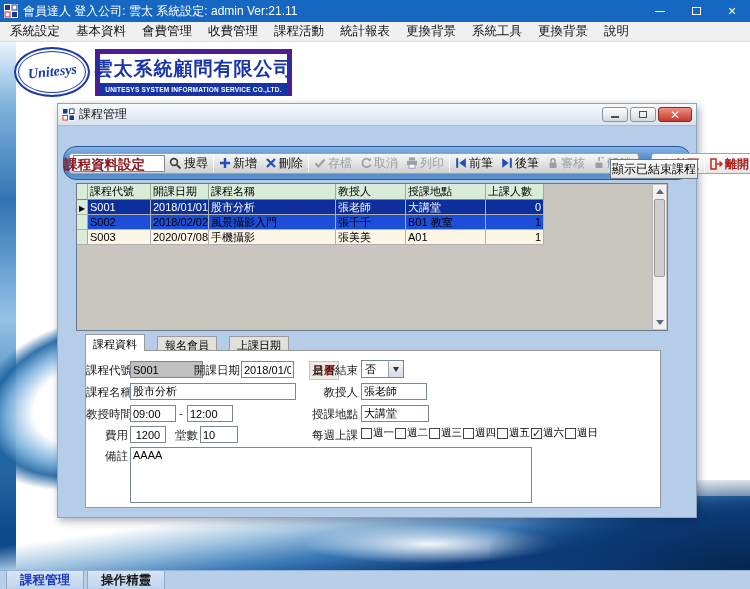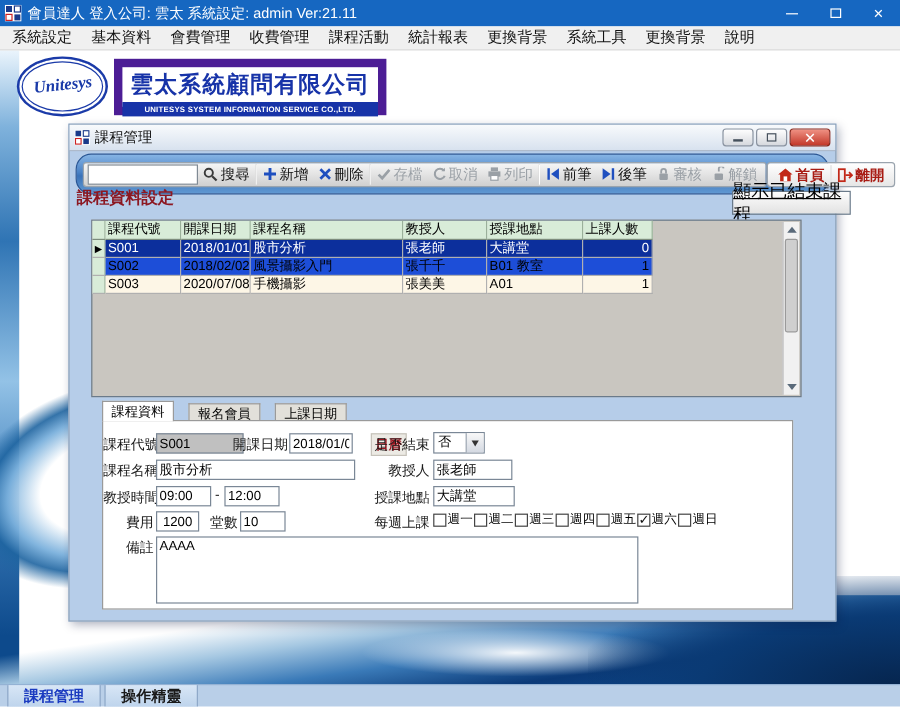--- a/index.html
+++ b/index.html
@@ -34,21 +34,21 @@
   .menubar { position:absolute; left:0; top:22px; width:750px; height:20px; background:#f0f0f0;
     border-bottom:1px solid #dcdcdc; display:flex; align-items:center; padding-left:2px; }
   .mitem { font-size:12.5px; color:#111; padding:0 8px; line-height:19px; }
 
   
   .brand-oval { position:absolute; left:14px; top:47px; width:76px; height:50px; border:2px solid #1a3aa8;
     border-radius:50%; background:#fff; box-shadow: inset 0 0 0 2px #fff, inset 0 0 0 3px #1a3aa8; 
     display:flex; align-items:center; justify-content:center; }
   .brand-oval .script { font-family:"Liberation Serif","DejaVu Serif",serif; font-style:italic; font-weight:bold;
     color:#1a3aa8; font-size:14px; transform:rotate(-6deg); }
-  .brand-box { position:absolute; left:95px; top:49px; width:227px; height:47px; border:7px solid #4c1d95; background:#fff; }
+  .brand-box { position:absolute; left:95px; top:49px; width:197px; height:47px; border:5px solid #4c1d95; background:#fff; }
   .brand-zh { height:29px; display:flex; align-items:center; justify-content:center; color:#1733a8;
     font-weight:bold; font-size:19px; letter-spacing:1px; white-space:nowrap; }
   .brand-en { height:12px; background:#1733a8; color:#fff; font-size:6.5px; font-weight:bold;
     display:flex; align-items:center; justify-content:center; letter-spacing:.2px; white-space:nowrap; }
 
   
   .appwin { position:absolute; left:57px; top:103px; width:640px; height:415px; border:1px solid #8fa3ba;
     background:#b6cde9; box-shadow:2px 3px 8px rgba(10,20,60,.35); }
   .awtitle { height:22px; background:linear-gradient(#f8fafc,#d8e2ef); border-bottom:1px solid #aebacb;
     display:flex; align-items:center; font-size:12px; color:#111; }
@@ -56,38 +56,38 @@
   .awbtns { margin-left:auto; display:flex; gap:2px; padding-right:4px; }
   .awb { width:26px; height:15px; border:1px solid #8a93a0; border-radius:3px;
     background:linear-gradient(#fefefe,#d6d9de); display:flex; align-items:center; justify-content:center; }
   .awb-min i { display:block; width:8px; height:2px; background:#45505c; margin-top:5px; }
   .awb-max i { display:block; width:8px; height:7px; border:1px solid #45505c; }
   .awb-close { width:34px; background:linear-gradient(#ef9183,#c3392a); border-color:#8d2a1e; color:#fff;
     font-weight:bold; font-size:12px; }
   .awbody { position:relative; height:391px; }
 
   
-  .toolbar { position:absolute; left:5px; top:2px; width:628px; height:25px; border-radius:13px;
+  .toolbar { position:absolute; left:5px; top:20px; width:628px; height:25px; border-radius:13px;
     border:1px solid #2a5694; background:linear-gradient(#86b4e4 0%,#4a82c6 45%,#3a72b8 55%,#6098d2 100%);
-    display:flex; align-items:center; padding:16px 5px; }
+    display:flex; align-items:center; padding:16px 5px;gap:12px; }
   .tb-strip { display:flex; align-items:center; height:21px; background:linear-gradient(#f6f6f6,#d0d0d0);
     border-radius:3px; border:1px solid #9aa4ae; padding:0 3px; }
   .tb-search { width:92px; height:17px; border:1px solid #808a94; font-size:12px; padding:0 2px; background:#fff; }
   .tb-btn { display:flex; align-items:center; gap:2px; padding:0 4px; font-size:12px; color:#111; white-space:nowrap; }
   .tb-btn.disabled { color:#9aa0a6; }
   .tb-sep { width:1px; height:17px; background:#a8a8a8; border-right:1px solid #fff; margin:0 1px; }
   .tb-right { margin-left:auto; display:flex; align-items:flex-end; height:21px; border-radius:3px;
     border:1px solid #9aa4ae; background:linear-gradient(#ffffff,#e6e6e6); padding:0 4px; }
   .tb-right .tb-btn { color:#a81c14; font-weight:bold; }
   .icon { display:flex; }
 
   
   .section-title { position:absolute; left:6px; top:30px; font-size:13.5px; font-weight:bold; color:#8c1822; }
-  .show-ended { position:absolute; left:552px; top:33px; width:99px; height:20px; font-size:15px;
-    border:1px solid #6a7a8a; background:linear-gradient(#fdfdfd,#e2e2e2); display:flex; align-items:center; justify-content:center;text-decoration:underline; }
+  .show-ended { position:absolute; left:552px; top:33px; width:88px; height:20px; font-size:12px;
+    border:1px solid #6a7a8a; background:linear-gradient(#fdfdfd,#e2e2e2); display:flex; align-items:center; justify-content:center; }
 
   
   .gridarea { position:absolute; left:18px; top:57px; width:592px; height:148px; background:#c9c6c0;
     border:1px solid #6a7a8a; }
   .gtable { position:absolute; left:0; top:0; }
   .grow { display:flex; }
   .gcell { border-right:1px solid #b0b0b0; border-bottom:1px solid #b0b0b0; font-size:11px;
     padding:0 2px; height:15px; line-height:14px; overflow:hidden; white-space:nowrap; background:#1d4ed8; }
   .ghead .gcell { background:#d8ecd8; height:16px; line-height:15px; border-right:1px solid #9ab09a; border-bottom:1px solid #7c8c7c; }
   .gut { width:11px; background:#d8ecd8 !important; border-right:1px solid #9ab09a; padding:0; text-align:center; }

